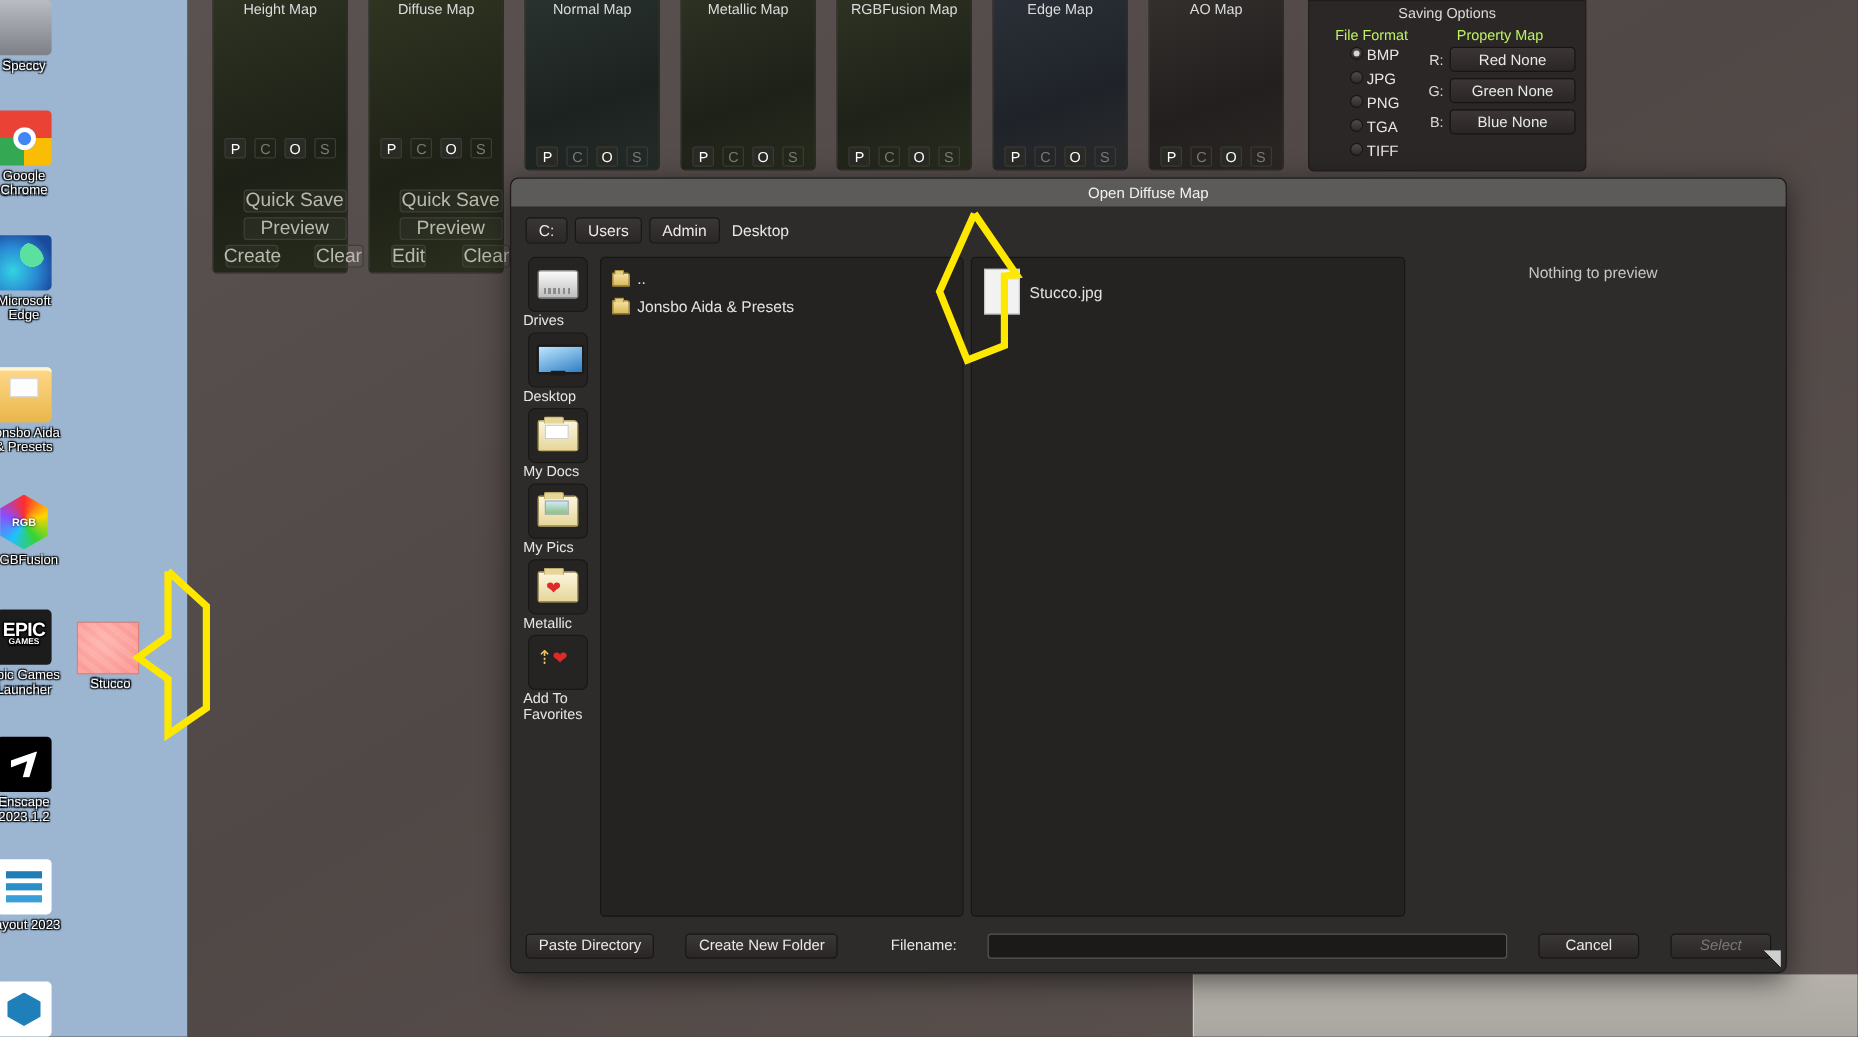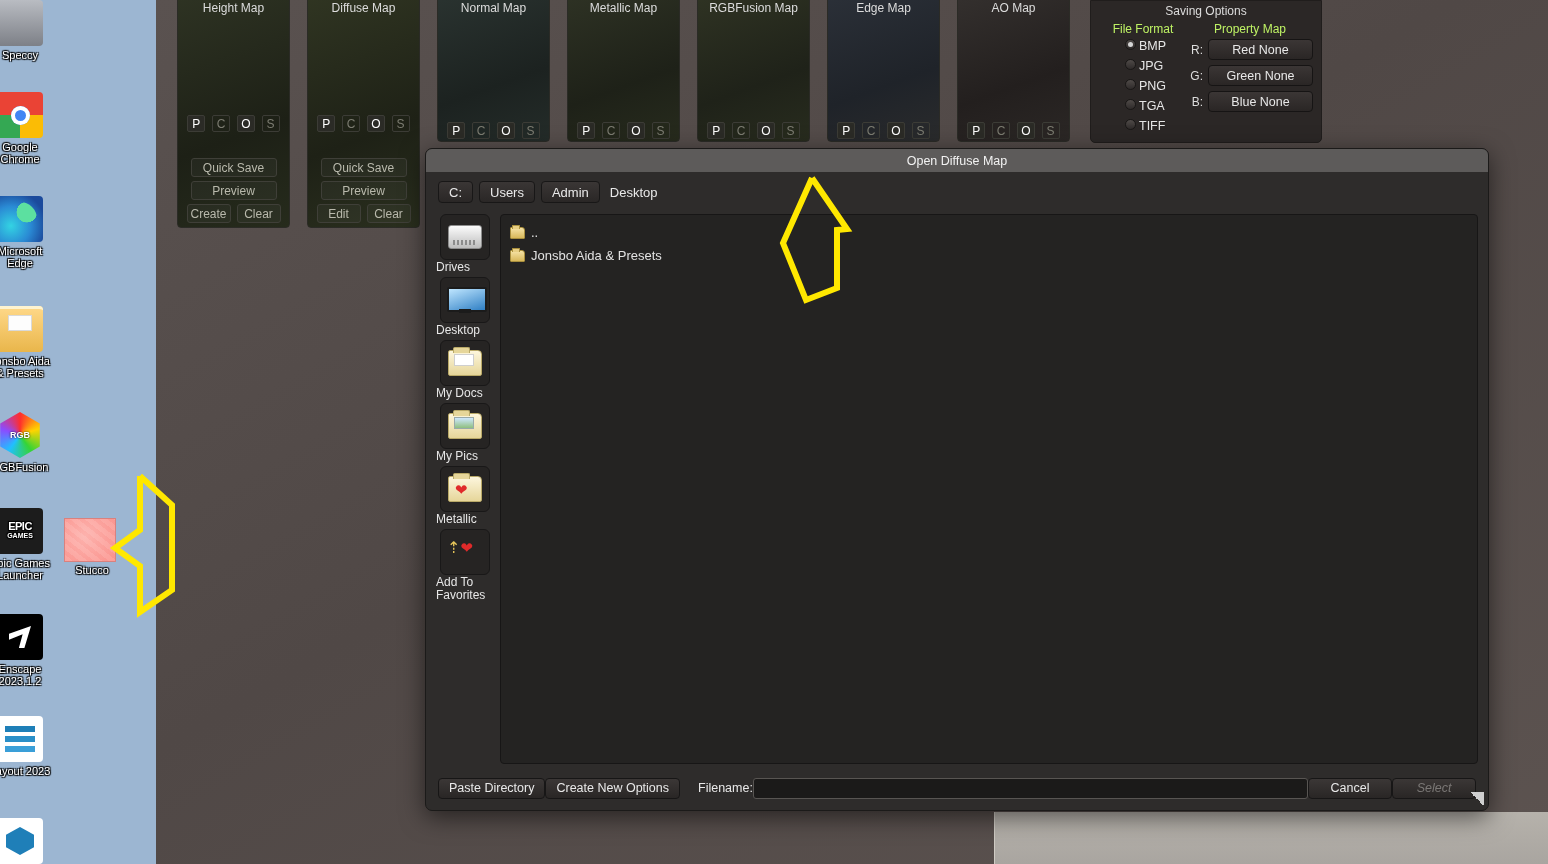--- a/index.html
+++ b/index.html
@@ -39,21 +39,21 @@
   .g-edge::after{content:"";position:absolute;width:34px;height:34px;border-radius:50%;
     background: radial-gradient(circle at 70% 30%, #5ce0a0 0 30%, transparent 31%);}
   .g-folder { background: linear-gradient(#ffd98a,#e9b64b); border-radius:3px;
      box-shadow: inset 0 6px 0 -3px #fff4d0;}
   .g-folder::after{content:"";position:absolute;width:22px;height:14px;background:#fdfdfd;
      top:10px; box-shadow:0 0 0 1px #d9d9d9;}
   .g-rgb { background: conic-gradient(#ff2d2d,#ffd400,#35d435,#20c0ff,#8b4cff,#ff2d2d);
      clip-path: polygon(50% 0,93% 25%,93% 75%,50% 100%,7% 75%,7% 25%); }
   .g-rgb::after{content:"RGB";position:absolute;font-size:9px;color:#fff;text-shadow:0 0 2px #000;}
   .g-epic { background:#1c1c1c; border-radius:5px; flex-direction:column; line-height:10px;}
-  .g-epic i{font-style:normal;font-size:11px;font-weight:900;letter-spacing:-.5px;}
+  .g-epic i{font-style:normal;font-size:16px;font-weight:900;letter-spacing:-.5px;}
   .g-epic b{font-size:7px;font-weight:700;}
   .g-enscape { background:#000; border-radius:50%; }
   .g-enscape::after{content:"";position:absolute;width:22px;height:22px;
     background:#fff; clip-path: polygon(0 35%,100% 0,70% 100%,45% 100%,62% 38%,0 62%);}
   .g-layout { background:#fff; }
   .g-layout::after{content:"";position:absolute;width:30px;height:26px;
     background:
       linear-gradient(#1e7fb8,#1e7fb8) 0 0/30px 6px no-repeat,
       linear-gradient(#2a8fc8,#2a8fc8) 0 10px/30px 6px no-repeat,
       linear-gradient(#3a9fd8,#3a9fd8) 0 20px/30px 6px no-repeat;}
@@ -83,22 +83,22 @@
     border:1px solid #2b2b26; border-radius:4px; }
   .card .ttl { position:absolute; top:6px; left:0; width:100%; text-align:center;
     color:#dcdcdc; font-size:12px; }
   .card .pcos { position:absolute; bottom:38px; left:0; width:100%;
     display:flex; justify-content:space-around; padding:0 6px; }
   .pcos span { width:18px; height:17px; border:1px solid #3c3c36; border-radius:2px;
     font-size:12px; display:flex; align-items:center; justify-content:center; }
   .pcos span.on { color:#fff; background:#2b2b26; }
   .pcos span.off { color:#7d7d72; background:transparent; }
   .mapbtn { position:absolute; height:19px; border:1px solid #3f3f38; border-radius:3px;
-    color:#b9b9ac; font-size:12px; display:flex; align-items:center; justify-content:center;
-    background: rgba(255,255,255,.035); }
+    color:#b9b9ac; font-size:16px; display:flex; align-items:center; justify-content:center;
+    background: rgba(255,255,255,.035); margin-left: 24px; }
 
   
   .ctrl-stack { position:absolute; bottom:4px; left:0; width:100%; }
   .ctrl-stack .row { display:flex; justify-content:center; gap:6px; margin-top:4px; }
   .ctrl-stack .wide { width:86px; }
   .ctrl-stack .half { width:44px; }
 
   
   .saving { position:absolute; left:1090px; top:0; width:232px; height:143px;
     background:#2b2726; border:1px solid #201d1c; border-radius:0 0 5px 5px; }
@@ -175,21 +175,21 @@
   .folder-glyph::before{content:"";position:absolute;left:1px;top:-3px;width:6px;height:3px;
     background:#e8cf84;border:1px solid #a98f3d;border-bottom:none;border-radius:1px 1px 0 0;}
   .file-glyph { width:30px;height:38px;background:#f2f2f2;border:1px solid #c9c9c9;
     margin-right:8px; position:relative;}
   .file-glyph::after{content:"";position:absolute;right:-1px;top:-1px;border-style:solid;
     border-width:0 0 9px 9px;border-color:transparent transparent #dcdcdc transparent;}
   .file-row { display:flex; align-items:center; height:44px; padding-left:10px;
     color:#e2e2e2; font-size:13px; }
 
   .dlg-foot { position:absolute; left:0; right:0; bottom:0; height:44px;
-    display:flex; align-items:center; padding:0 12px; gap:0; }
+    display:flex; align-items:center; padding:0 12px; gap:26px; }
   .foot-btn { height:21px; padding:0 10px; border:1px solid #171616; border-radius:4px;
     background:linear-gradient(#3b3736,#292625); color:#e9e9e9; font-size:12.5px;
     display:flex; align-items:center; justify-content:center; }
   .foot-lbl { color:#e9e9e9; font-size:12.5px; margin-left:18px; }
   .fname { flex:1; height:21px; background:#1b1a19; border:1px solid #585552; border-radius:3px; }
   .foot-btn.w { width:84px; }
   .foot-btn.dis { color:#7a7775;font-style:italic; }
   .grip { position:absolute; right:4px; bottom:4px; width:14px; height:14px;
     background: linear-gradient(225deg,#cfcfcf 0 50%, transparent 50%); }
 
@@ -452,26 +452,35 @@
             <div class="row-item">
               <span class="folder-glyph"></span>
               <span>..</span>
             </div>
             <div class="row-item">
               <span class="folder-glyph"></span>
               <span>Jonsbo Aida &amp; Presets</span>
             </div>
           </div>
 
-
+        <div class="filepane" id="filelist">
+            <div class="file-row">
+              <span class="file-glyph"></span>
+              <span>Stucco.jpg</span>
+            </div>
+          </div>
+
+        <div class="previewpane">
+          <div class="preview-text">Nothing to preview</div>
+        </div>
       </div>
 
       <div class="dlg-foot">
         <div class="foot-btn">Paste Directory</div>
-        <div class="foot-btn">Create New Options</div>
+        <div class="foot-btn">Create New Folder</div>
         <div class="foot-lbl">Filename:</div>
         <input class="fname" value="" style="">
         <div class="foot-btn w">Cancel</div>
         <div class="foot-btn w dis">Select</div>
       </div>
       <div class="grip"></div>
     </div>
   </div>
 
   <svg width="1548" height="864" style="position:absolute;left:0;top:0;pointer-events:none">

